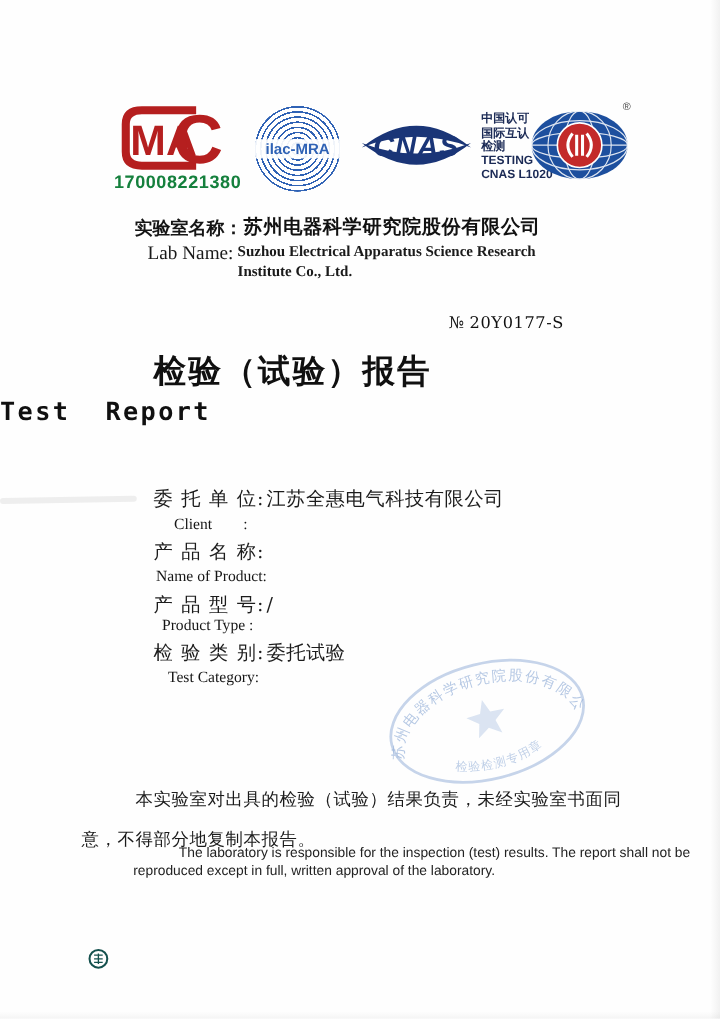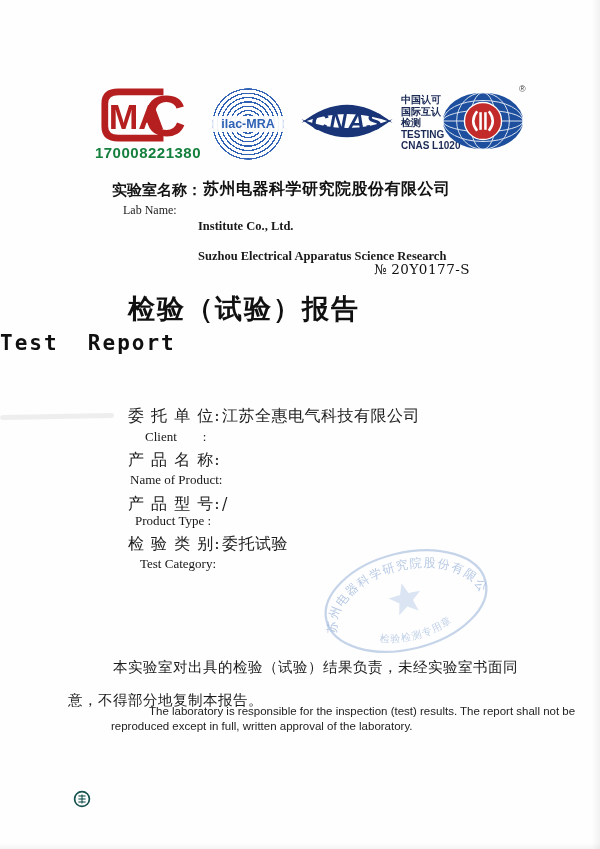--- a/index.html
+++ b/index.html
@@ -26,22 +26,22 @@
     font-weight:bold; font-size:10px; line-height:11.6px; color:#1b2a55; }
   .globe-svg { left:441px; top:90px; }
   .registered { left:519px; top:84px; font-size:9px; color:#444;
     font-family:"Liberation Sans", sans-serif; }
 
   
   .lab-label-zh { left:112px; top:181px; font-family:"DejaVu Sans", sans-serif;
     font-weight:bold; font-size:15px; color:#151515; }
   .lab-name-zh { left:203px; top:179px; font-family:"DejaVu Sans", sans-serif;
     font-weight:bold; font-size:16px; letter-spacing:0.5px; color:#111; }
-  .lab-label-en { left:123px; top:203px; font-size:12px; color:#1a1a1a; }
-  .lab-en1 { left:198px; top:202px; font-size:12.5px; font-weight:bold; color:#1a1a1a;margin-top:47px; }
+  .lab-label-en { left:123px; top:203px; font-size:16px; color:#1a1a1a; }
+  .lab-en1 { left:198px; top:202px; font-size:12.5px; font-weight:bold; color:#1a1a1a; }
   .lab-en2 { left:198px; top:219px; font-size:12.5px; font-weight:bold; color:#1a1a1a; }
 
   
   .report-no { left:374px; top:261px; font-size:13.5px; color:#111;
     font-family:"DejaVu Serif", serif; letter-spacing:0.5px; }
   .report-no .val { margin-left:4px; }
 
   
   .title-zh { left:0; top:291px; width:488px; text-align:center;
     font-family:"DejaVu Sans", sans-serif; font-weight:bold; font-size:27px;

